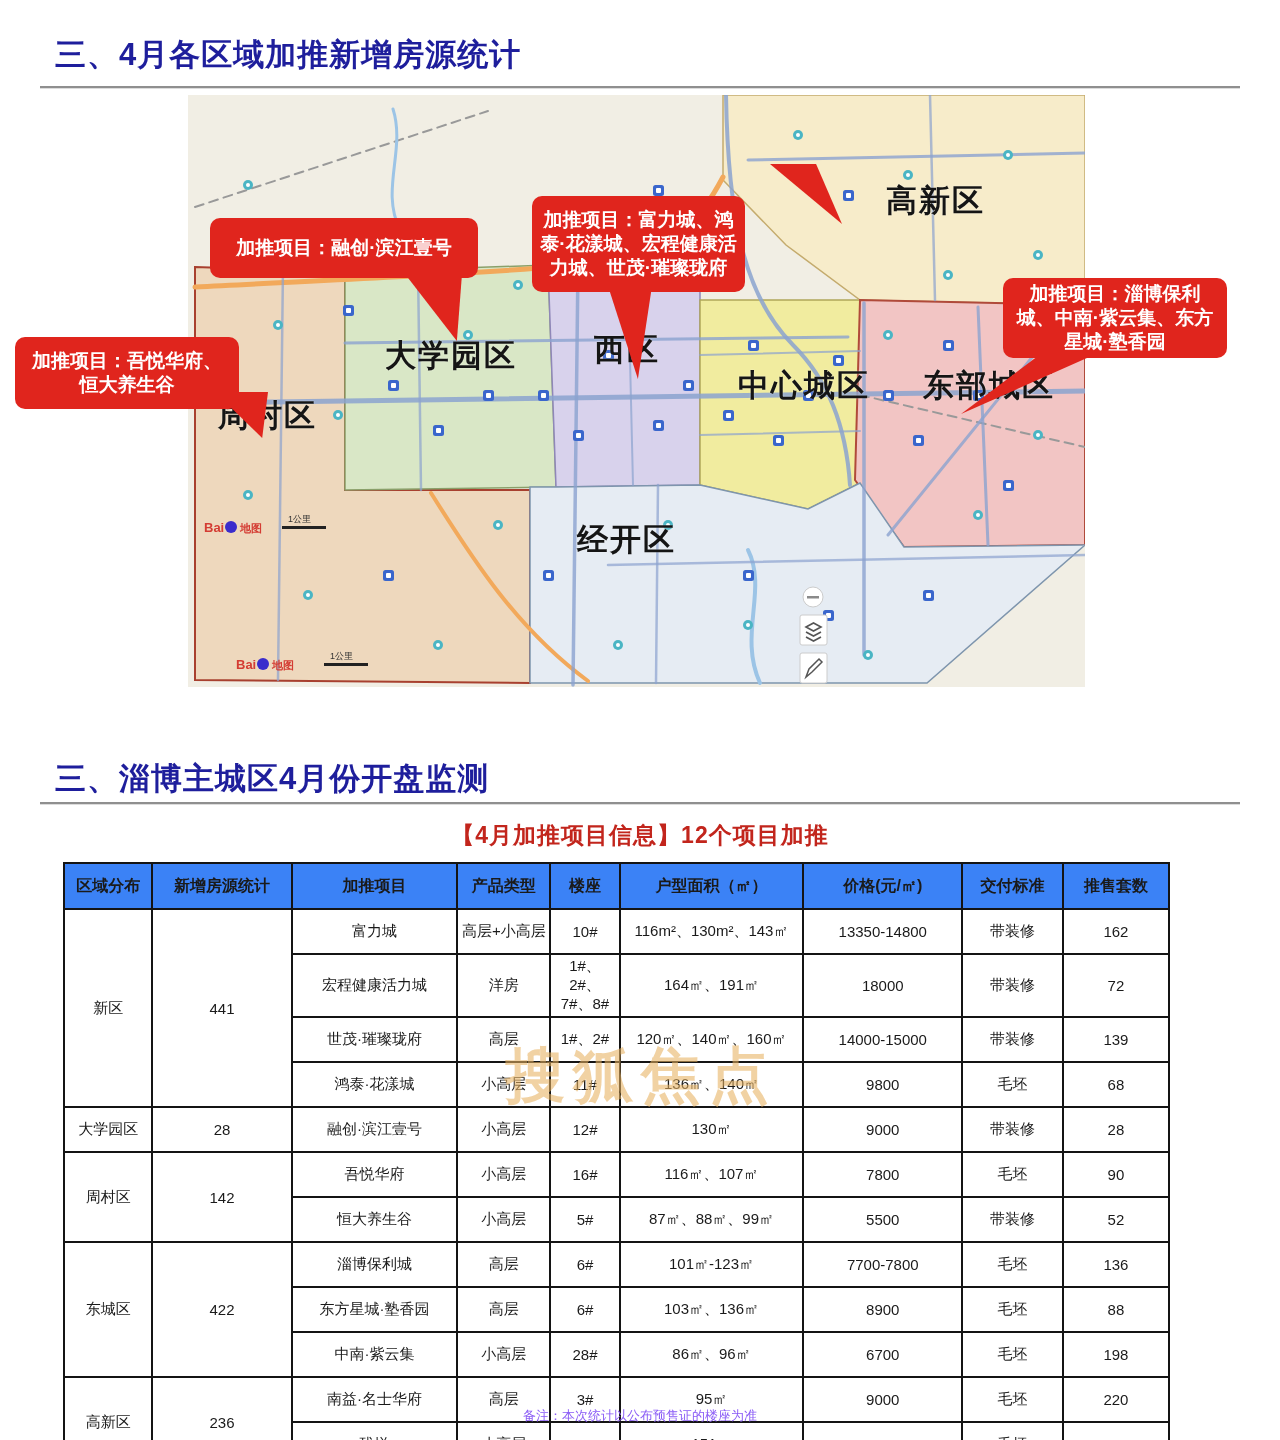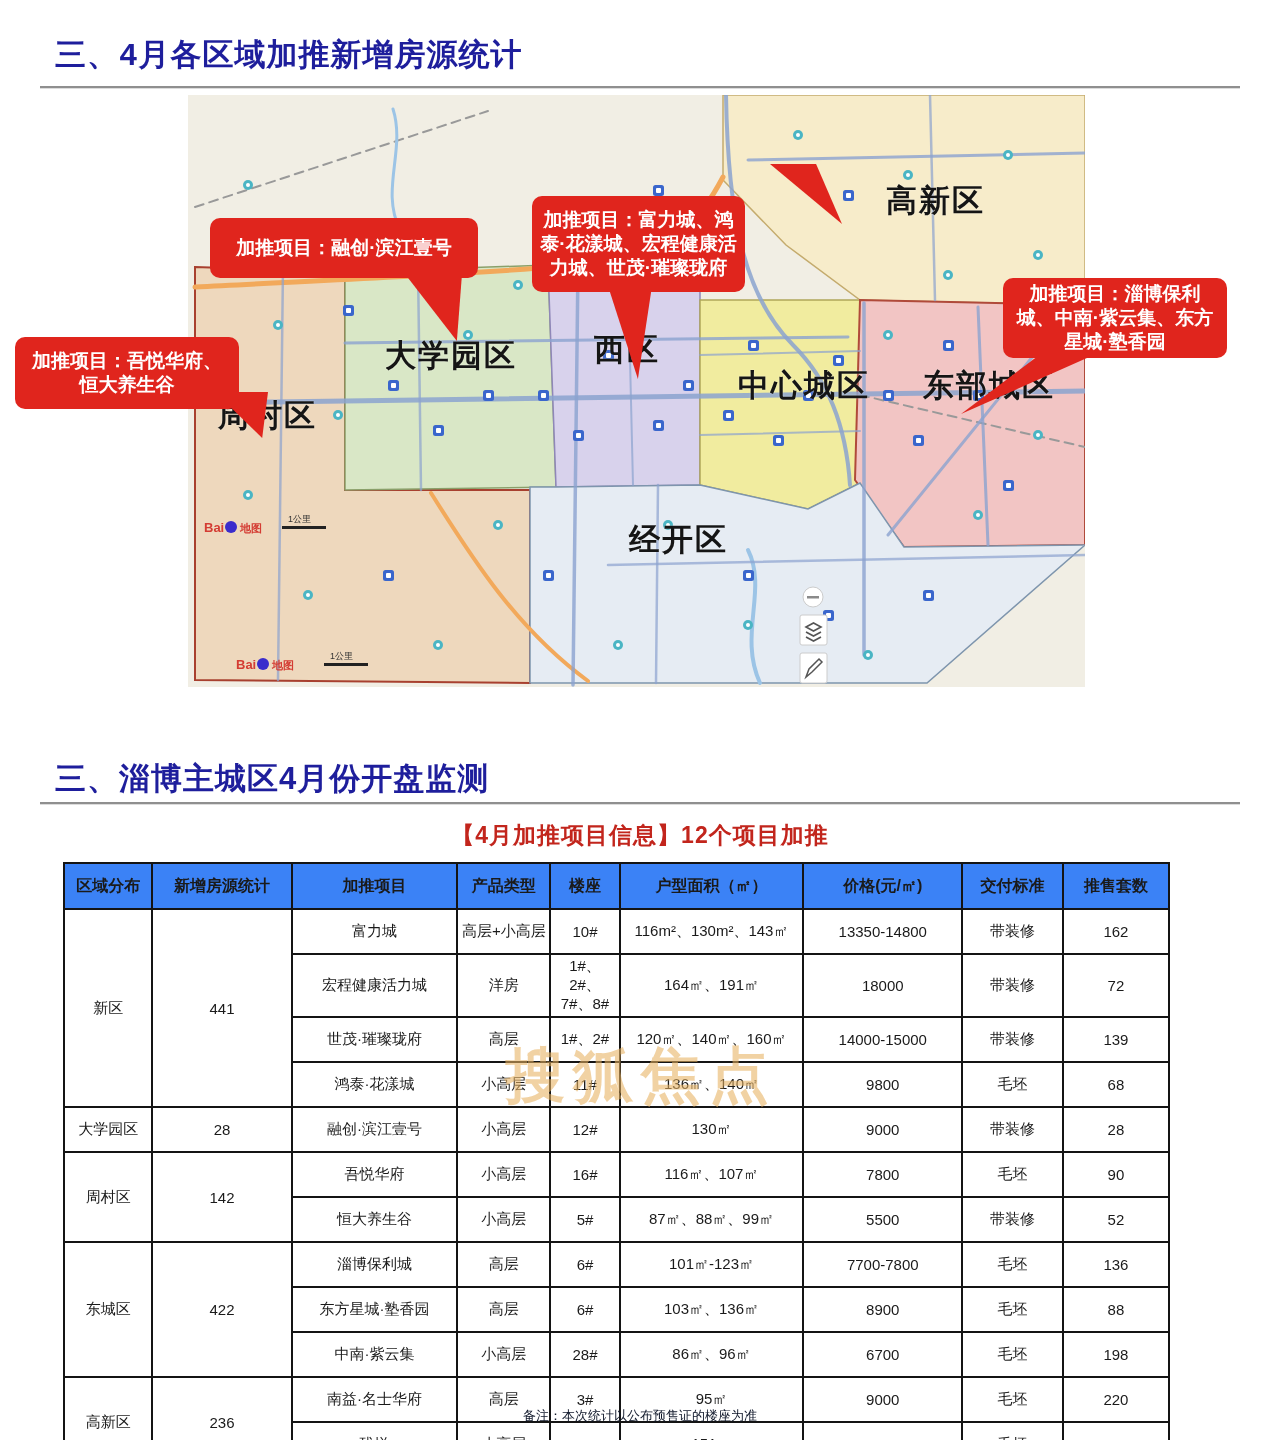--- a/index.html
+++ b/index.html
@@ -39,34 +39,34 @@
     border-collapse:collapse; table-layout:fixed; background:#fff;
   }
   table.push th, table.push td {
     border:2px solid #141414; text-align:center; vertical-align:middle;
     padding:2px 3px; color:#1a1a1a; overflow:hidden;
   }
   table.push th { background:#3b82f6; font-size:16px; height:40px; font-weight:bold; }
   table.push td { font-size:15px; height:39px; font-weight:normal; }
   .note {
     position:absolute; left:0; width:1280px; top:1407px; text-align:center;
-    font-size:13px; color:#0f172a;
+    font-size:13px; color:#8b5cf6;
   }
   .watermark {
     position:absolute; left:505px; top:1036px; font-size:60px; font-weight:bold;
     color:rgba(231,177,97,0.58); letter-spacing:8px; z-index:20; pointer-events:none;
     white-space:nowrap;
   }
 </style>
 </head>
 <body>
 
 <div class="page">
 
-  <div class="sec-title" style="top:34px;font-family:Liberation Mono, monospace;">三、4月各区域加推新增房源统计</div>
+  <div class="sec-title" style="top:34px;">三、4月各区域加推新增房源统计</div>
   <div class="rule" style="top:86px;"></div>
 
   <div id="map">
     <svg width="897" height="592" viewBox="0 0 897 592">
       <defs>
         <g id="poi-blue">
           <rect x="-5" y="-5" width="11" height="11" rx="2.5" fill="#3a66cc"></rect>
           <rect x="-2" y="-2" width="5" height="5" rx="1" fill="#ffffff"></rect>
         </g>
         <g id="poi-teal">
@@ -195,21 +195,21 @@
         <path d="M618,582 L621,574 L631,564 L634,567 L624,577 Z" fill="none" stroke="#555" stroke-width="1.5"></path>
       </g>
     </svg>
 
     <div class="district" style="left:30px;  top:300px;">周村区</div>
     <div class="district" style="left:197px; top:240px;">大学园区</div>
     <div class="district" style="left:406px; top:234px;">西区</div>
     <div class="district" style="left:550px; top:270px;">中心城区</div>
     <div class="district" style="left:698px; top:85px;">高新区</div>
     <div class="district" style="left:735px; top:270px;">东部城区</div>
-    <div class="district" style="left:405px; top:424px;padding-left:36px;">经开区</div>
+    <div class="district" style="left:389px; top:424px;">经开区</div>
 
     <div class="pointer" style="left:582px; top:69px;  width:72px;  height:60px; clip-path:polygon(0 0, 64% 0, 100% 100%);"></div>
     <div class="pointer" style="left:217px; top:177px; width:57px;  height:69px; clip-path:polygon(0 3%, 100% 3%, 91% 100%);"></div>
     <div class="pointer" style="left:420px; top:189px; width:44px;  height:95px; clip-path:polygon(0 2%, 100% 2%, 68% 100%);"></div>
     <div class="pointer" style="left:27px;  top:295px; width:53px;  height:48px; clip-path:polygon(0 4%, 100% 4%, 89% 100%);"></div>
     <div class="pointer" style="left:773px; top:259px; width:131px; height:60px; clip-path:polygon(59% 3%, 100% 3%, 0 100%);"></div>
 
     <div class="callout" style="left:22px;   top:123px; width:268px; height:60px;">加推项目：融创·滨江壹号</div>
     <div class="callout" style="left:344px;  top:101px; width:213px; height:96px;">加推项目：富力城、鸿泰·花漾城、宏程健康活力城、世茂·璀璨珑府</div>
     <div class="callout" style="left:-173px; top:242px; width:224px; height:72px;">加推项目：吾悦华府、恒大养生谷</div>

